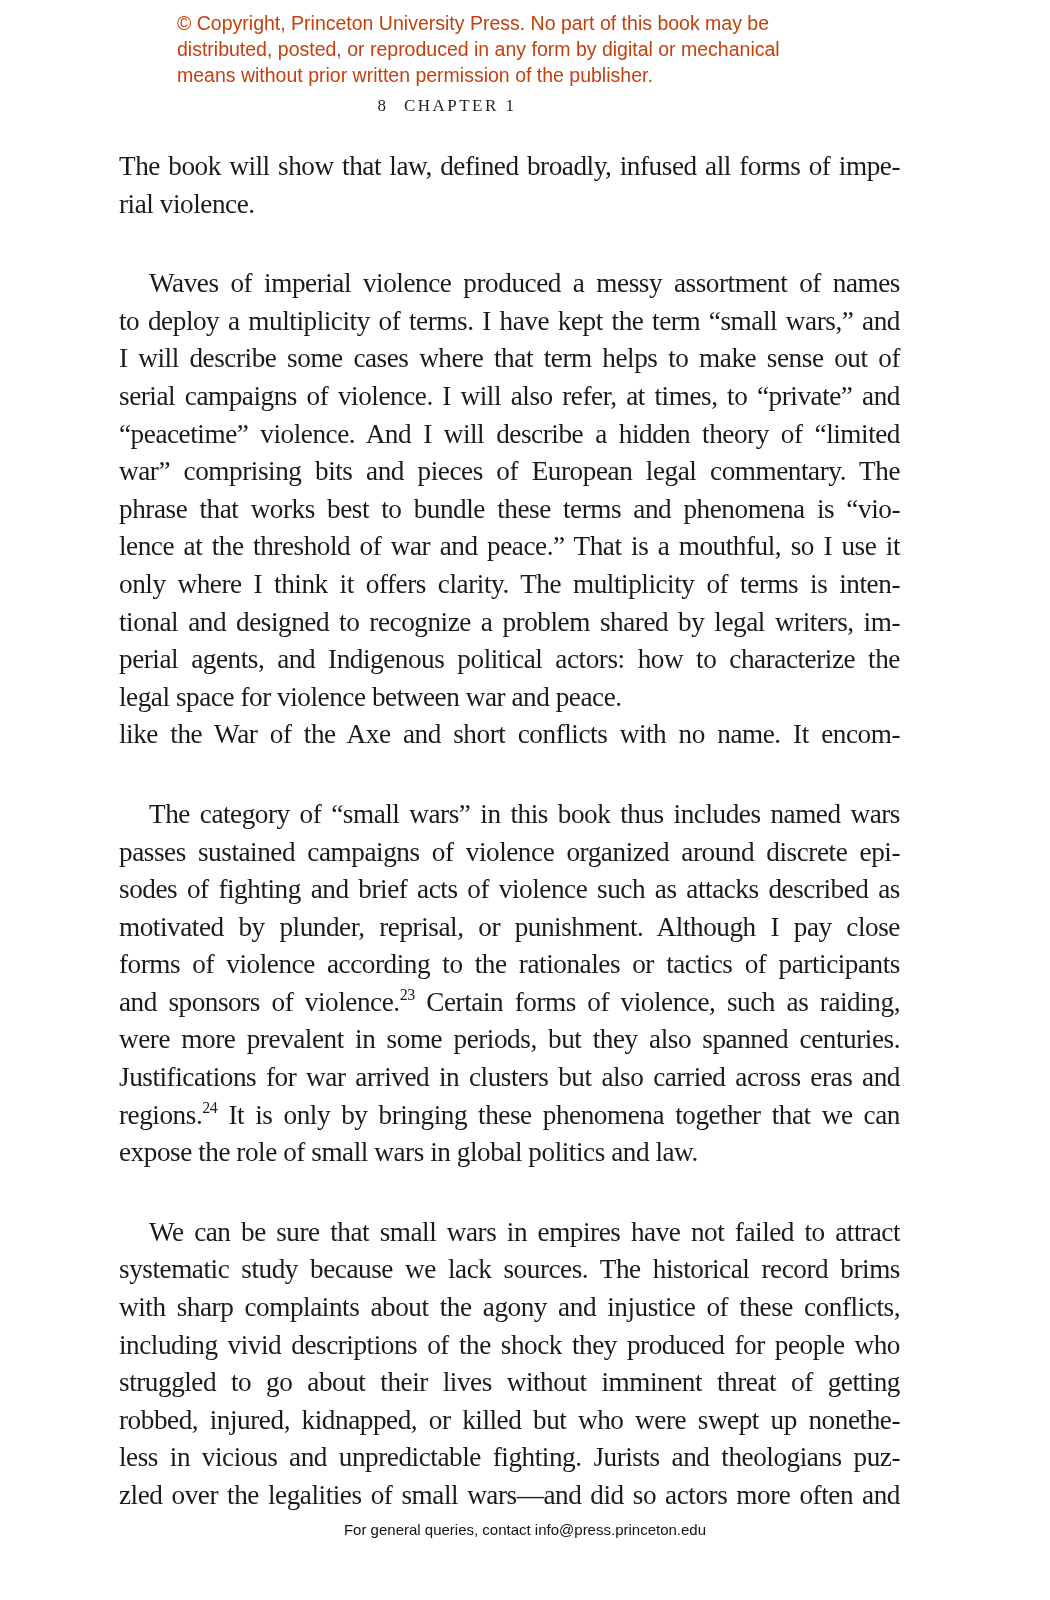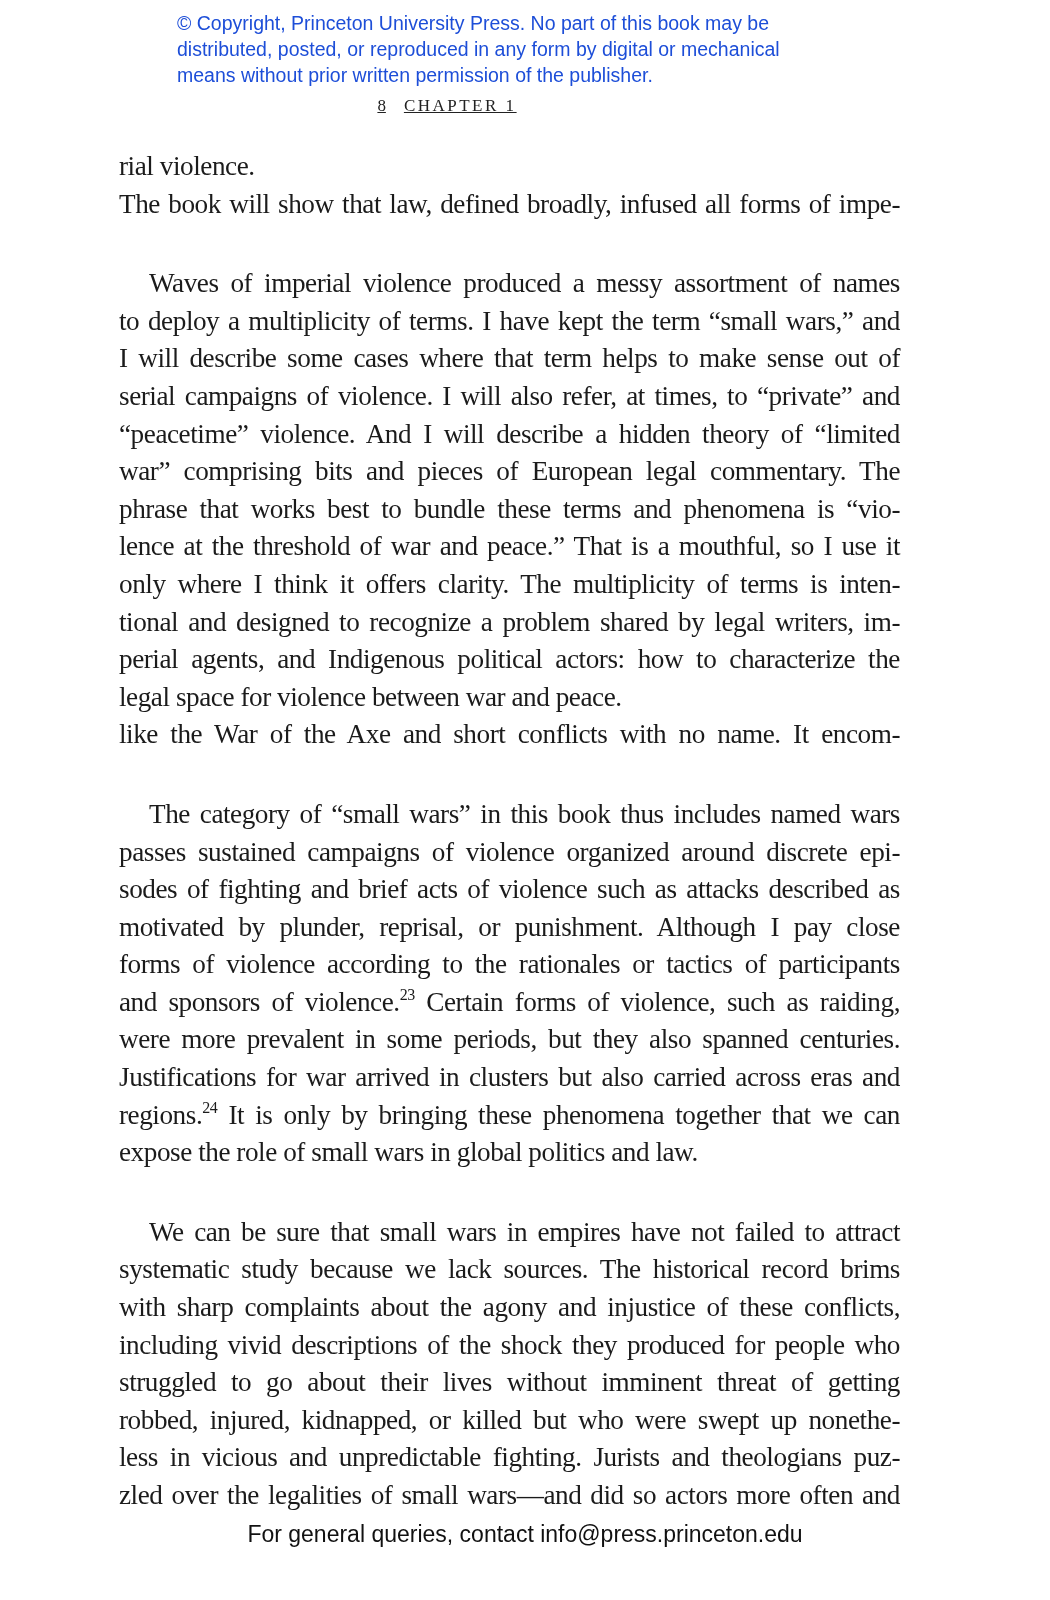--- a/index.html
+++ b/index.html
@@ -1,58 +1,58 @@
 <!DOCTYPE html>
 <html><head>
 <meta charset="utf-8">
 <style>
   html, body { margin: 0; padding: 0; background: #ffffff; }
   body { width: 1050px; height: 1600px; position: relative; overflow: hidden; color: #1a1a1a; }
   .notice {
     position: absolute; left: 177px; top: 10px; width: 700px;
-    font-family: "Liberation Sans", sans-serif; font-size: 19.5px; line-height: 26px; color: #1d4ed8;
+    font-family: "Liberation Sans", sans-serif; font-size: 19.5px; line-height: 26px; color: #c2410c;
   }
   .notice div { white-space: nowrap; }
   .running-head {
     position: absolute; left: 0; width: 894px; top: 96px; text-align: center;
-    font-family: "Liberation Serif", serif; font-size: 17px; letter-spacing: 2.5px; color: #222; text-decoration: underline;
+    font-family: "Liberation Serif", serif; font-size: 17px; letter-spacing: 2.5px; color: #222;
   }
   .running-head .num { margin-right: 18px; letter-spacing: 0; }
   .body-text {
     position: absolute; left: 119px; top: 148px; width: 781px;
     font-family: "Liberation Serif", serif; font-size: 27.2px; color: #1b1b1b;
   }
   .line {
     height: 37.6px; line-height: 37.6px; white-space: nowrap;
     text-align: justify; text-align-last: justify; letter-spacing: -0.45px;
   }
   .line.last { text-align-last: left; }
   .line.indent { padding-left: 30px; margin-top: 42px; }
   sup { font-size: 16px; line-height: 0; vertical-align: 11px; margin-top: 46px; }
   .footer {
     position: absolute; left: 0; width: 1050px; top: 1521px; text-align: center;
-    font-family: "Liberation Sans", sans-serif; font-size: 23px; color: #111;
+    font-family: "Liberation Sans", sans-serif; font-size: 15px; color: #111;
   }
 </style>
 </head>
 <body>
 
 <div class="notice">
   <div>© Copyright, Princeton University Press. No part of this book may be</div>
   <div>distributed, posted, or reproduced in any form by digital or mechanical</div>
   <div>means without prior written permission of the publisher.</div>
 </div>
 
 <div class="running-head">
   <span class="num">8</span><span>CHAPTER 1</span>
 </div>
 
 <div class="body-text">
+  <div class="line">The book will show that law, defined broadly, infused all forms of impe-</div>
   <div class="line last">rial violence.</div>
-  <div class="line">The book will show that law, defined broadly, infused all forms of impe-</div>
   <div class="line indent">Waves of imperial violence produced a messy assortment of names</div>
   <div class="line">to deploy a multiplicity of terms. I have kept the term “small wars,” and</div>
   <div class="line">I will describe some cases where that term helps to make sense out of</div>
   <div class="line">serial campaigns of violence. I will also refer, at times, to “private” and</div>
   <div class="line">“peacetime” violence. And I will describe a hidden theory of “limited</div>
   <div class="line">war” comprising bits and pieces of European legal commentary. The</div>
   <div class="line">phrase that works best to bundle these terms and phenomena is “vio-</div>
   <div class="line">lence at the threshold of war and peace.” That is a mouthful, so I use it</div>
   <div class="line">only where I think it offers clarity. The multiplicity of terms is inten-</div>
   <div class="line">tional and designed to recognize a problem shared by legal writers, im-</div>

